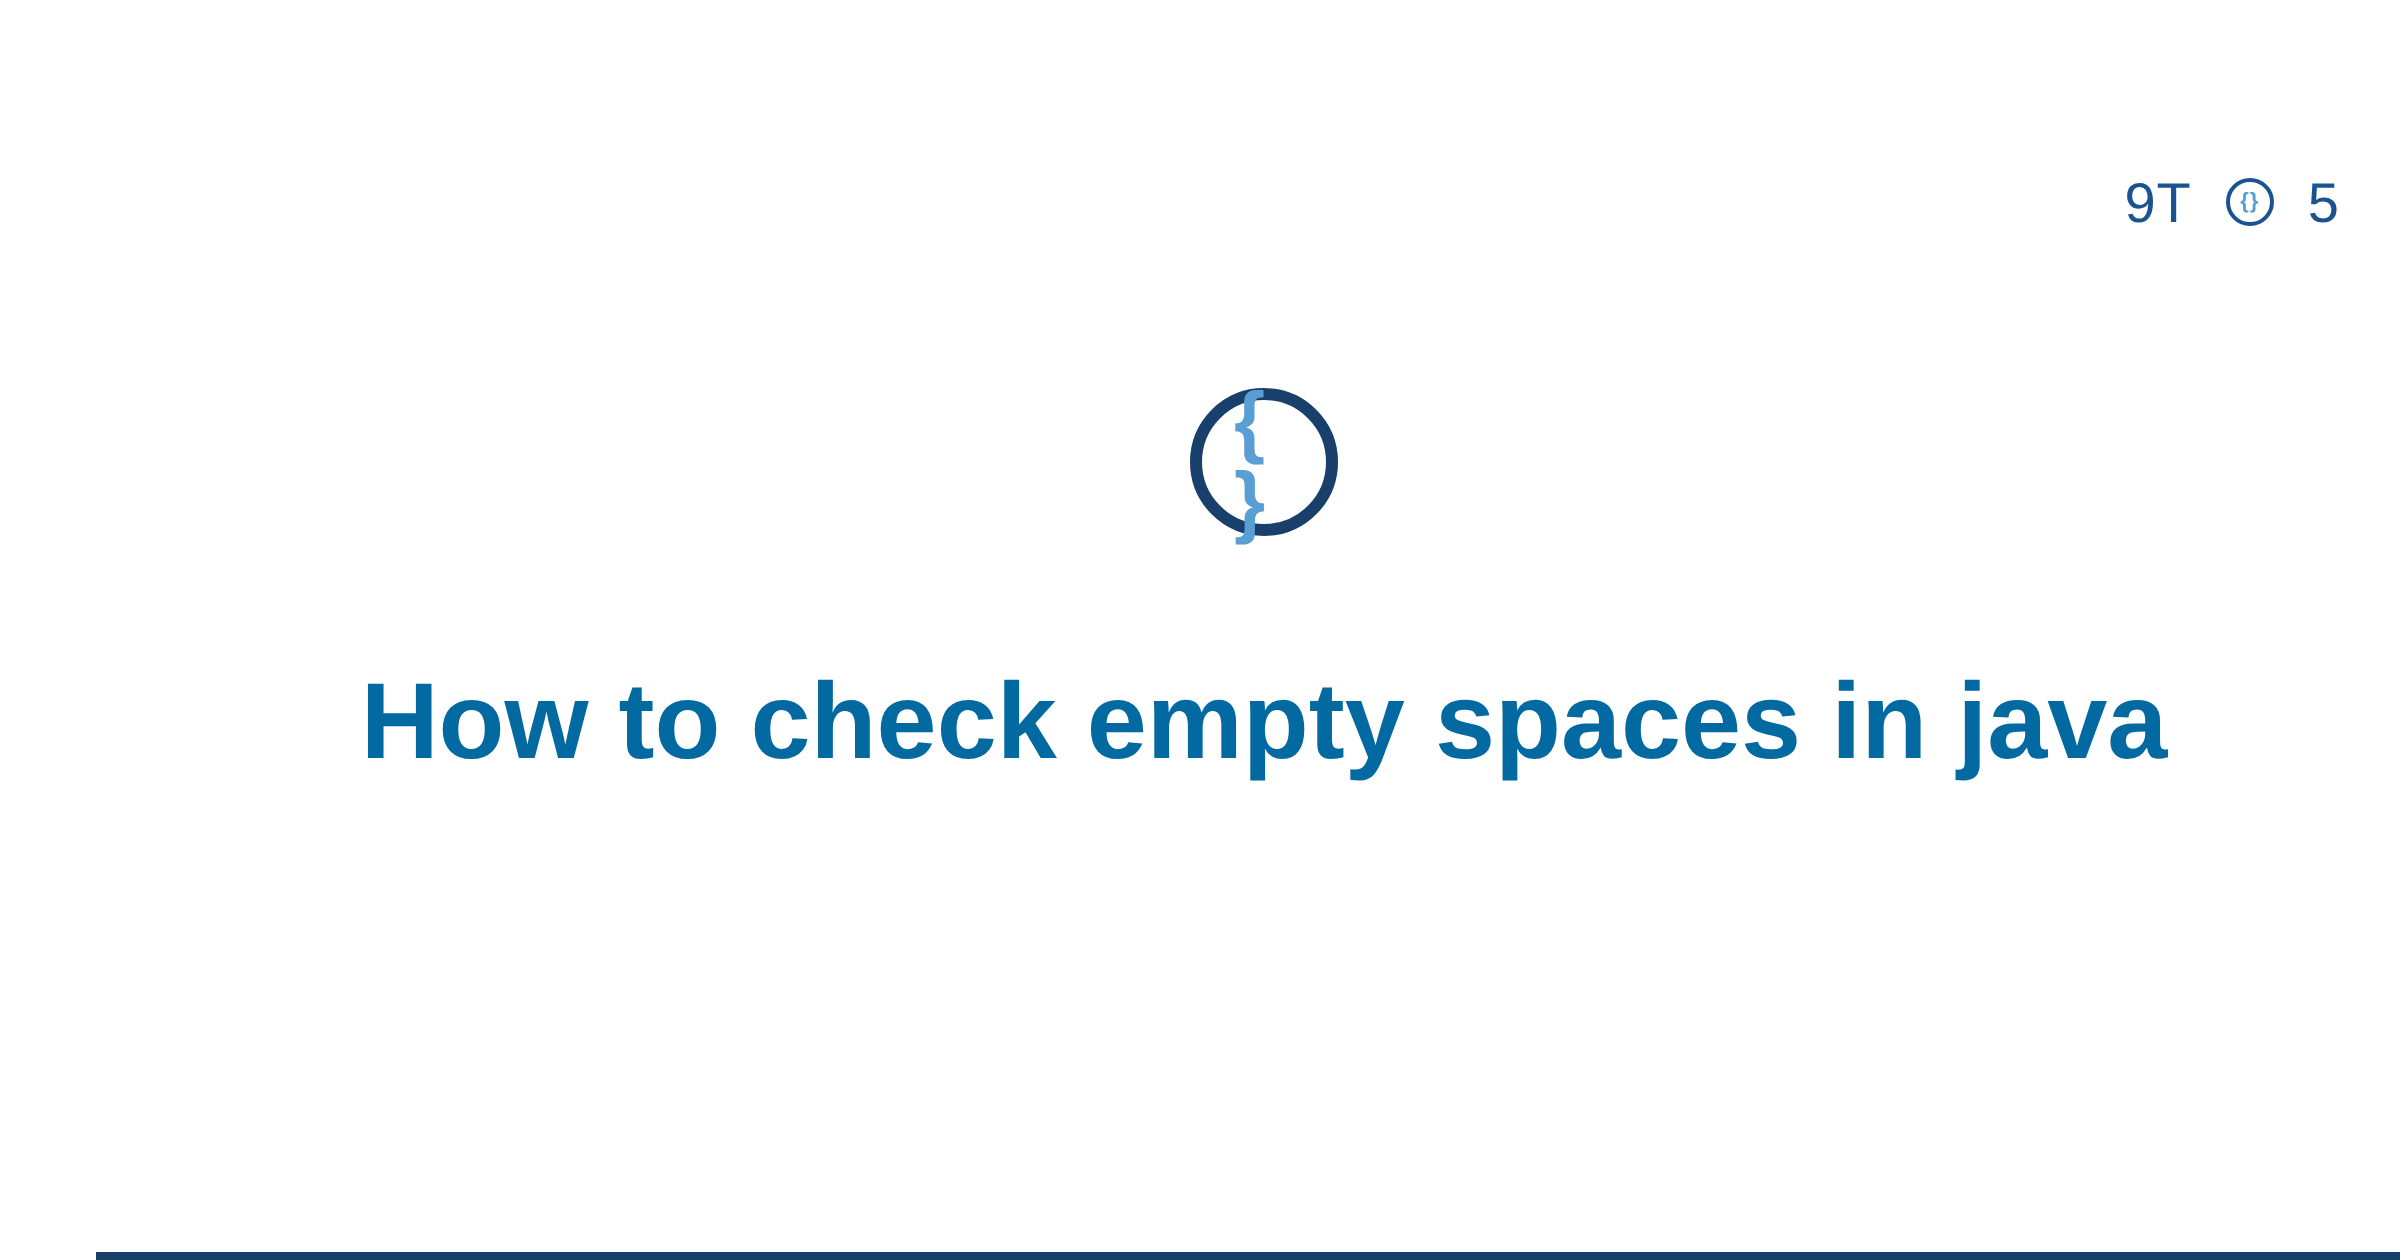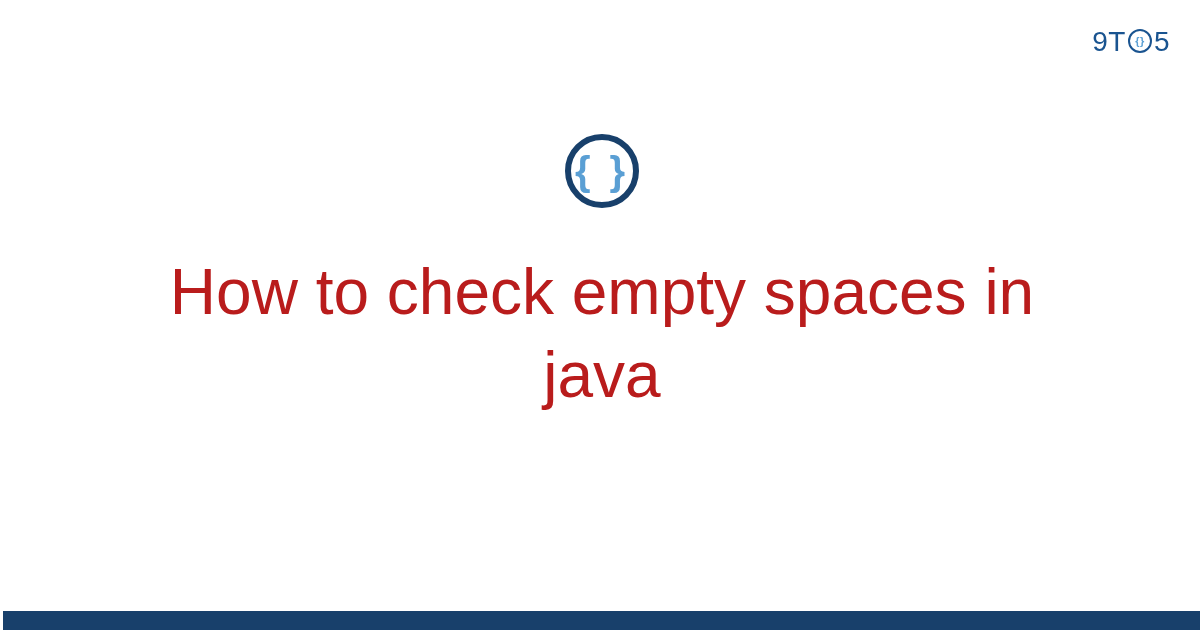--- a/index.html
+++ b/index.html
@@ -1,16 +1,16 @@
 <!DOCTYPE html>
 <html><head>
   <meta charset="utf-8">
   <style>
     * {
-      margin: 1px;
+      margin: 16px;
       padding: 0;
       box-sizing: border-box;
     }
     body {
       width: 1200px;
       height: 630px;
       font-family: -apple-system, BlinkMacSystemFont, "Segoe UI", Helvetica, Arial, sans-serif;
       background: #ffffff;
       position: relative;
       overflow: hidden;
@@ -76,23 +76,23 @@
     }
     .braces {
       font-size: 40px;
       font-weight: 700;
       color: #5a9fd4;
       letter-spacing: 4px;
       line-height: 1;
       font-family: "Segoe UI", Arial, sans-serif;
     }
     .title {
-      font-size: 64px;
-      font-weight: 400;
-      color: #b91c1c;
+      font-size: 54px;
+      font-weight: 700;
+      color: #0369a1;
       text-align: center;
       line-height: 1.3;
       max-width: 1000px;
       padding: 0 40px;
     }
     .footer-bar {
       position: absolute;
       bottom: 0;
       left: 0;
       right: 0;

